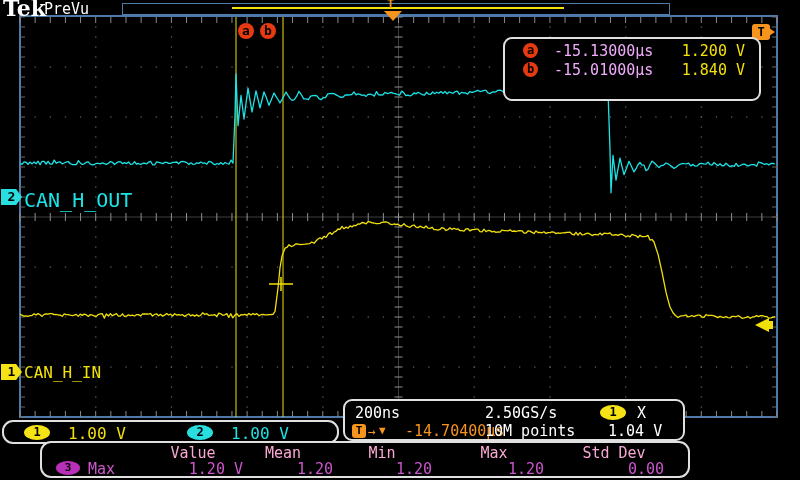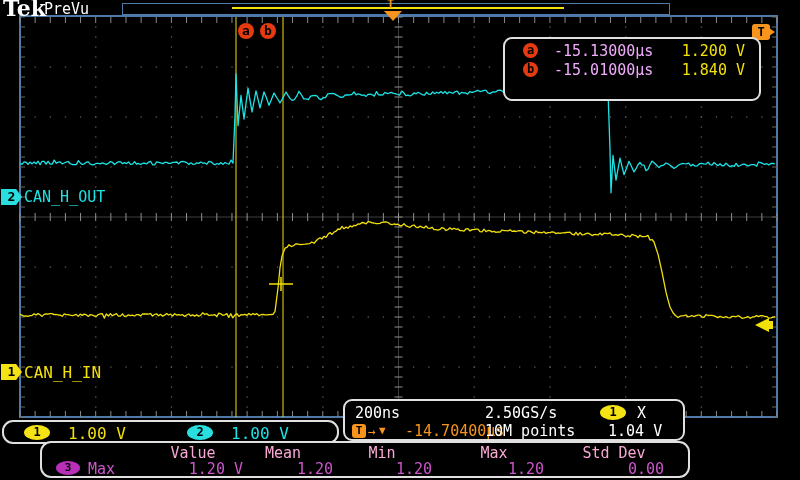--- a/index.html
+++ b/index.html
@@ -30,21 +30,21 @@
   .cursor-badge { width:16px; height:16px; border-radius:50%; background:#e83a10; color:#000;
     font-weight:bold; font-size:13px; text-align:center; line-height:16px; z-index:3;}
   #cursor-a-badge { left:238px; top:23px; }
   #cursor-b-badge { left:260px; top:23px; }
 
   
   .ch-arrow { width:21px; height:16px; color:#000; font-weight:bold; font-size:13px; text-align:center; line-height:16px; z-index:2;
     clip-path:polygon(0 0,72% 0,100% 50%,72% 100%,0 100%); }
   #ch2-arrow { left:1px; top:189px; background:#29dede; }
   #ch1-arrow { left:1px; top:364px; background:#f5e315; }
-  #ch2-label { left:24px; top:190px; color:#1ce3e6; z-index:2; font-size:15px;}
+  #ch2-label { left:24px; top:190px; color:#1ce3e6; z-index:2; font-size:20px;}
   #ch1-label { left:24px; top:365px; color:#f2e00a; z-index:2; font-size:16px;}
 
   
   #trig-level-marker { left:752px; top:24px; width:18px; height:16px; background:#f7941d; border-radius:3px;
     color:#000; font-weight:bold; font-size:12px; text-align:center; line-height:16px; z-index:2;}
   #trig-level-tail { left:769px; top:28px; width:0; height:0; z-index:2;
     border-top:4px solid transparent; border-bottom:4px solid transparent; border-left:6px solid #f7941d;}
 
   
   #right-arrow { left:755px; top:318px; width:0; height:0; z-index:2;

